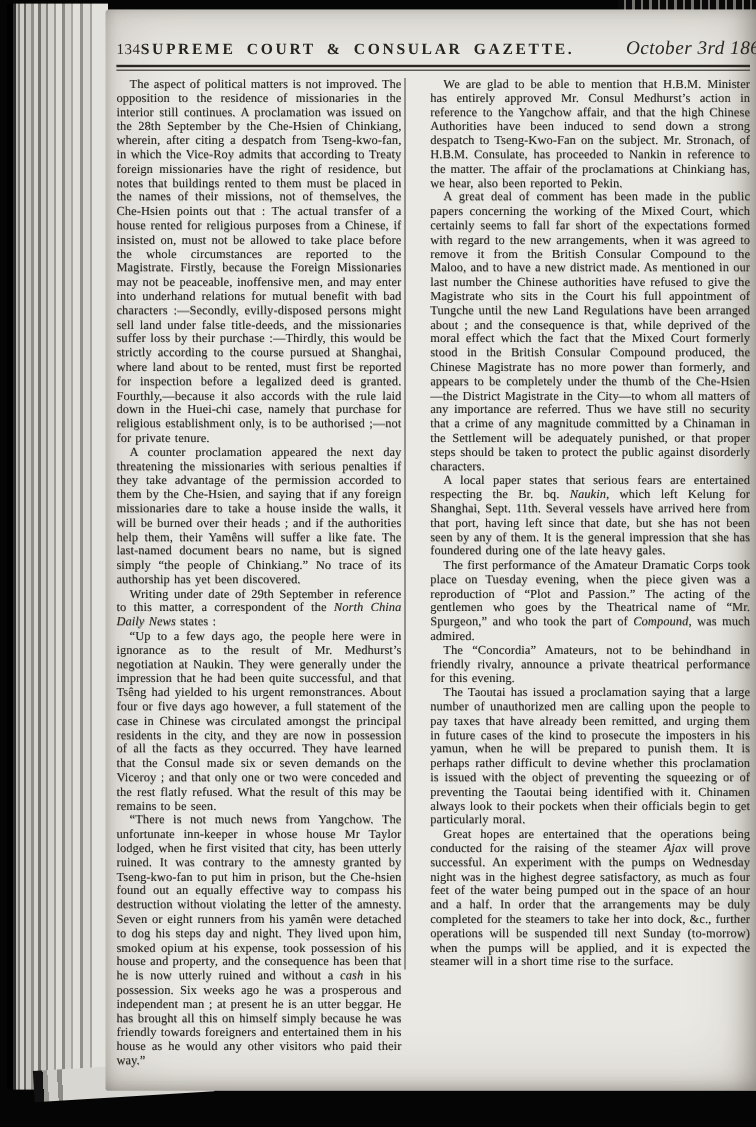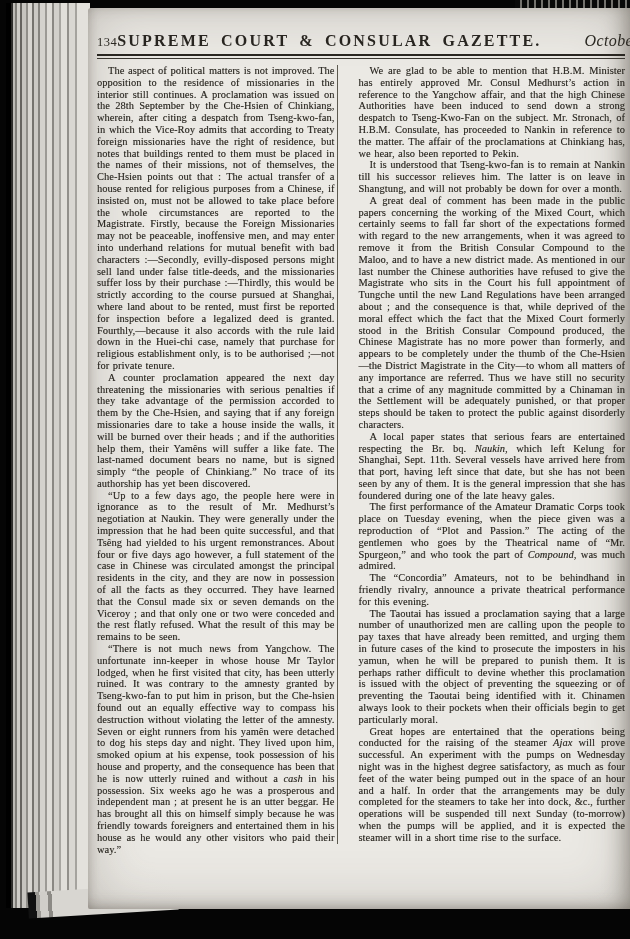--- a/index.html
+++ b/index.html
@@ -44,21 +44,21 @@
     border-radius:3px 0 0 2px;
     color:#2b2822;
   }
   .content{position:absolute;left:9px;top:0;width:528px;}
   .masthead{
     display:flex;align-items:baseline;padding-top:24px;
     white-space:nowrap;
   }
   .page-number{font-size:12.5px;letter-spacing:.5px;flex:0 0 auto;}
   .gazette-title{
-    flex:1 1 auto;text-align:right;font-size:16px;font-weight:bold;
+    flex:1 1 auto;text-align:right;font-size:13px;font-weight:bold;
     letter-spacing:2.2px;word-spacing:4px;color:#282520;
   }
   .issue-date{flex:0 0 auto;font-style:italic;font-size:16px;letter-spacing:.4px;margin-left:43px;}
   .rule{
     margin-top:4px;height:2px;
     border-top:2px solid #2a2722;border-bottom:1px solid #3a3731;
   }
   .columns{display:flex;margin-top:6px;align-items:flex-start;}
   .col{
     font-size:10.3px;line-height:11.8px;text-align:justify;
@@ -87,26 +87,26 @@
         <span class="gazette-title">SUPREME COURT &amp; CONSULAR GAZETTE.</span>
         <span class="issue-date">October 3rd 1868.</span>
       </div>
 
       <div class="rule"></div>
 
       <div class="columns">
         <div class="col col-left">
             <p class="para">The aspect of political matters is not improved. The opposition to the residence of missionaries in the interior still continues.  A proclamation was issued on the 28th September by the Che-Hsien of Chinkiang, wherein, after citing a despatch from Tseng-kwo-fan, in which the Vice-Roy admits that according to Treaty foreign missionaries have the right of residence, but notes that buildings rented to them must be placed in the names of their missions, not of themselves, the Che-Hsien points out that :  The actual transfer of a house rented for religious purposes from a Chinese, if insisted on, must not be allowed to take place before the whole circumstances are reported to the Magistrate. Firstly, because the Foreign Missionaries may not be peaceable, inoffensive men, and may enter into underhand relations for mutual benefit with bad characters :—Secondly, evilly-disposed persons might sell land under false title-deeds, and the missionaries suffer loss by their purchase :—Thirdly, this would be strictly according to the course pursued at Shanghai, where land about to be rented, must first be reported for inspection before a legalized deed is granted.  Fourthly,—because it also accords with the rule laid down in the Huei-chi case, namely that purchase for religious establishment only, is to be authorised ;—not for private tenure.</p>
             <p class="para">A counter proclamation appeared the next day threatening the missionaries with serious penalties if they take advantage of the permission accorded to them by the Che-Hsien, and saying that if any foreign missionaries dare to take a house inside the walls, it will be burned over their heads ; and if the authorities help them, their Yamêns will suffer a like fate. The last-named document bears no name, but is signed simply “the people of Chinkiang.”  No trace of its authorship has yet been discovered.</p>
+            <p class="para">Writing under date of 29th September in reference to this matter, a correspondent of the <i>North China Daily News</i> states :</p>
             <p class="para">“Up to a few days ago, the people here were in ignorance as to the result of  Mr. Medhurst’s negotiation at Naukin.  They were generally under the impression that he had been quite successful, and that Tsêng had yielded to his urgent remonstrances.  About four or five days ago however, a full statement of the case in Chinese was circulated amongst the principal residents in the city, and they are now in possession of all the facts as they occurred.  They have learned that the Consul made six or seven demands on the Viceroy ; and that only one or two were conceded and the rest flatly refused.  What the result of this may be remains to be seen.</p>
             <p class="para">“There is not much news from Yangchow.  The unfortunate inn-keeper in whose house Mr Taylor lodged, when he first visited that city, has been utterly ruined. It was contrary to the amnesty granted by Tseng-kwo-fan to put him in prison, but the Che-hsien found out an equally effective way to compass his destruction without violating the letter of the amnesty.  Seven or eight runners from his yamên were detached to dog his steps day and night.  They lived upon him, smoked opium at his expense, took possession of his house and property, and the consequence has been that he is now utterly ruined and without a <i>cash</i> in his possession. Six weeks ago he was a prosperous and independent man ; at present he is an utter beggar.  He has brought all this on himself simply because he was friendly towards foreigners and entertained them in his house as he would any other visitors who paid their way.”</p>
           </div>
         <div class="col col-right">
             <p class="para">We are glad to be able to mention that H.B.M. Minister has entirely approved Mr. Consul Medhurst’s action in reference to the Yangchow affair, and that the high Chinese Authorities have been induced to send down a strong despatch to Tseng-Kwo-Fan on the subject.  Mr. Stronach, of H.B.M. Consulate, has proceeded to Nankin in reference to the matter.  The affair of the proclamations at Chinkiang has, we hear, also been reported to Pekin.</p>
-            <p class="para">It is understood that Tseng-kwo-fan is to remain at Nankin till his successor relieves him.  The latter is on leave in Shangtung, and will not probably be down for over a month.</p>
             <p class="para">A great deal of comment has been made in the public papers concerning the working of the Mixed Court, which certainly seems to fall far short of the expectations formed with regard to the new arrangements, when it was agreed to remove it from the British Consular Compound to the Maloo, and to have a new district made.  As mentioned in our last number the Chinese authorities have refused to give the Magistrate who sits in the Court his full appointment of Tungche until the new Land Regulations have been arranged about ; and the consequence is that, while deprived of the moral effect which the fact that the Mixed Court formerly stood in the British Consular Compound produced, the Chinese Magistrate has no more power than formerly, and appears to be completely under the thumb of the Che-Hsien—the District Magistrate in the City—to whom all matters of any importance are referred.  Thus we have still no security that a crime of any magnitude committed by a Chinaman in the Settlement will be adequately punished, or that proper steps should be taken to protect the public against disorderly characters.</p>
             <p class="para">A local paper states that serious fears are entertained respecting the Br. bq. <i>Naukin</i>, which left Kelung for Shanghai, Sept. 11th.  Several vessels have arrived here from that port, having left since that date, but she has not been seen by any of them.  It is the general impression that she has foundered during one of the late heavy gales.</p>
             <p class="para">The first performance of the Amateur Dramatic Corps took place on Tuesday evening, when the piece given was a reproduction of “Plot and Passion.”  The acting of the gentlemen who goes by the Theatrical name of “Mr. Spurgeon,” and who took the part of <i>Compound</i>, was much admired.</p>
             <p class="para">The “Concordia” Amateurs, not to be behindhand in friendly rivalry, announce a private theatrical performance for this evening.</p>
             <p class="para">The Taoutai has issued a proclamation saying that a large number of unauthorized men are calling upon the people to pay taxes that have already been remitted, and urging them in future cases of the kind to prosecute the imposters in his yamun, when he will be prepared to punish them.  It is perhaps rather difficult to devine whether this proclamation is issued with the object of preventing the squeezing or of preventing the Taoutai being identified with it.  Chinamen always look to their pockets when their officials begin to get particularly moral.</p>
             <p class="para">Great hopes are entertained that the operations being conducted for the raising of the steamer <i>Ajax</i> will prove successful.  An experiment with the pumps on Wednesday night was in the highest degree satisfactory, as much as four feet of the water being pumped out in the space of an hour and a half.  In order that the arrangements may be duly completed for the steamers to take her into dock, &amp;c., further operations will be suspended till next Sunday (to-morrow) when the pumps will be applied, and it is expected the steamer will in a short time rise to the surface.</p>
           </div>
       </div>
 
     </div>

